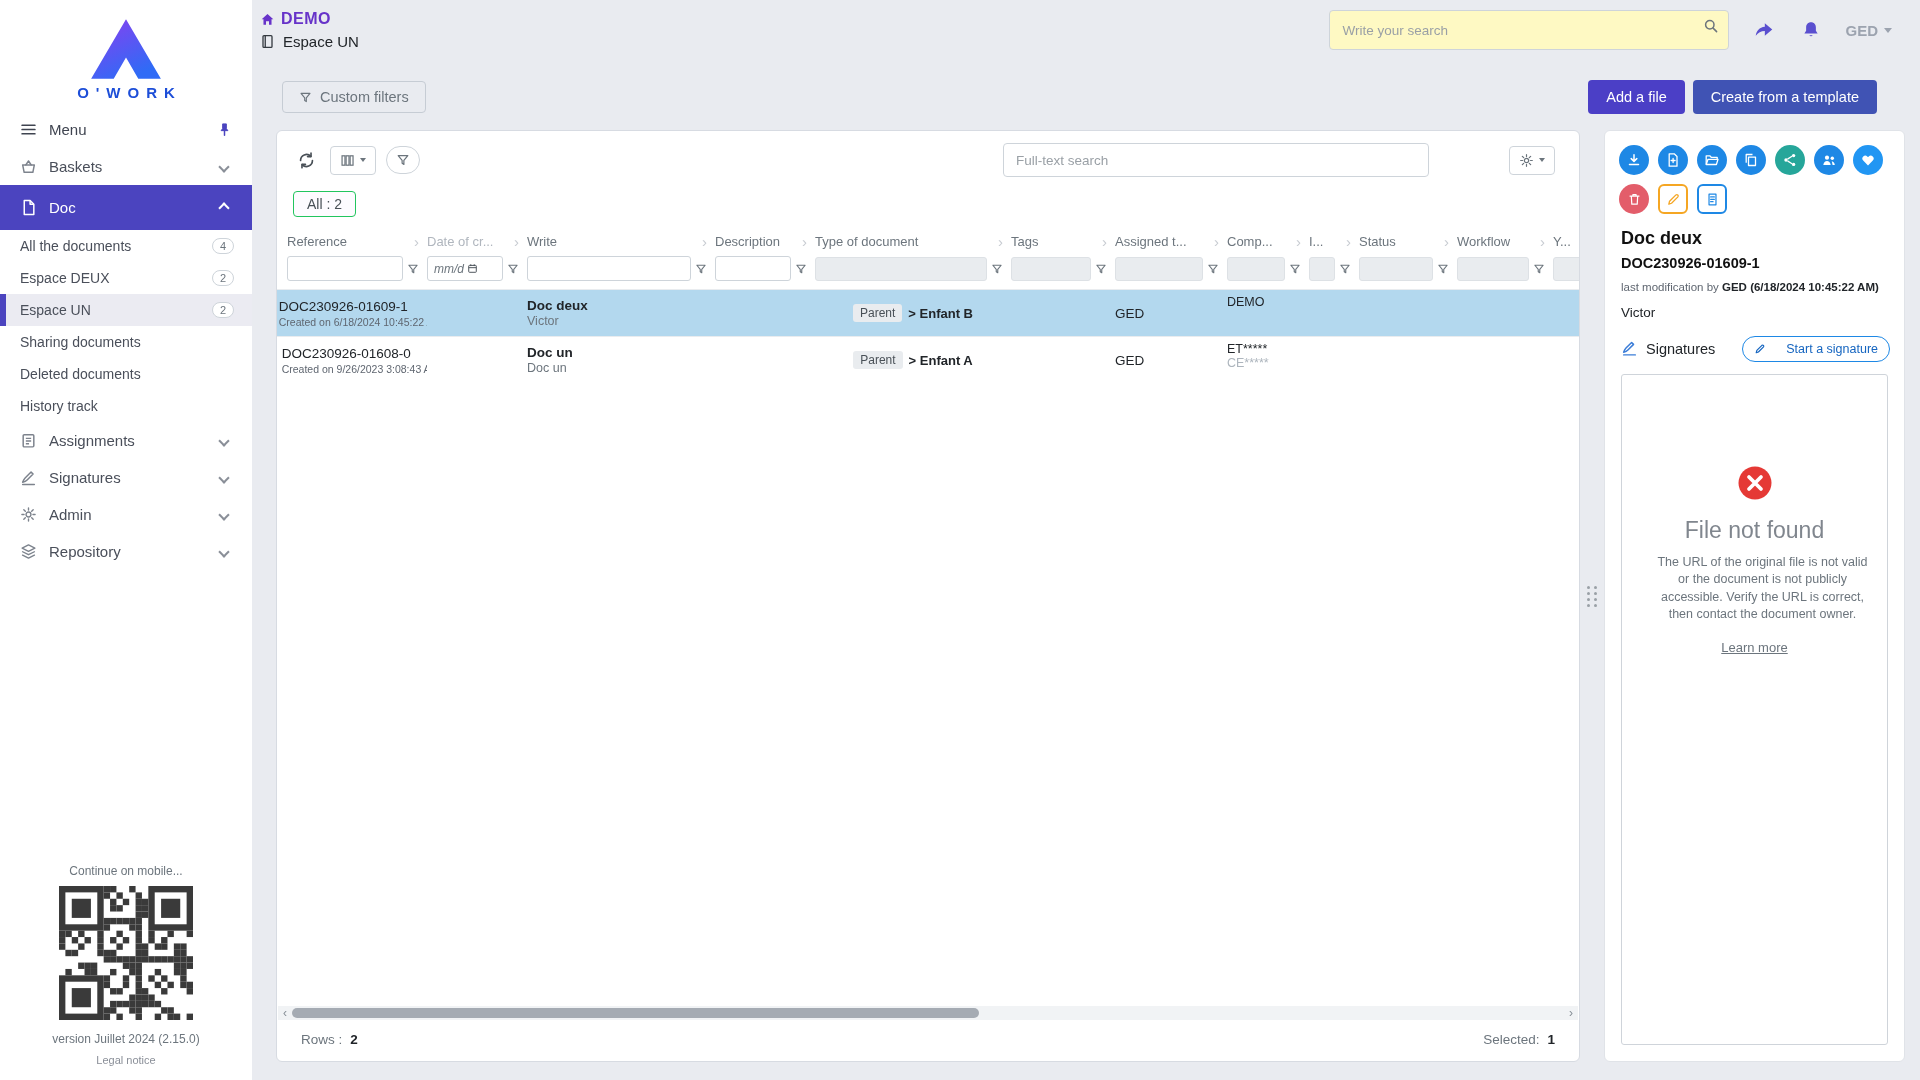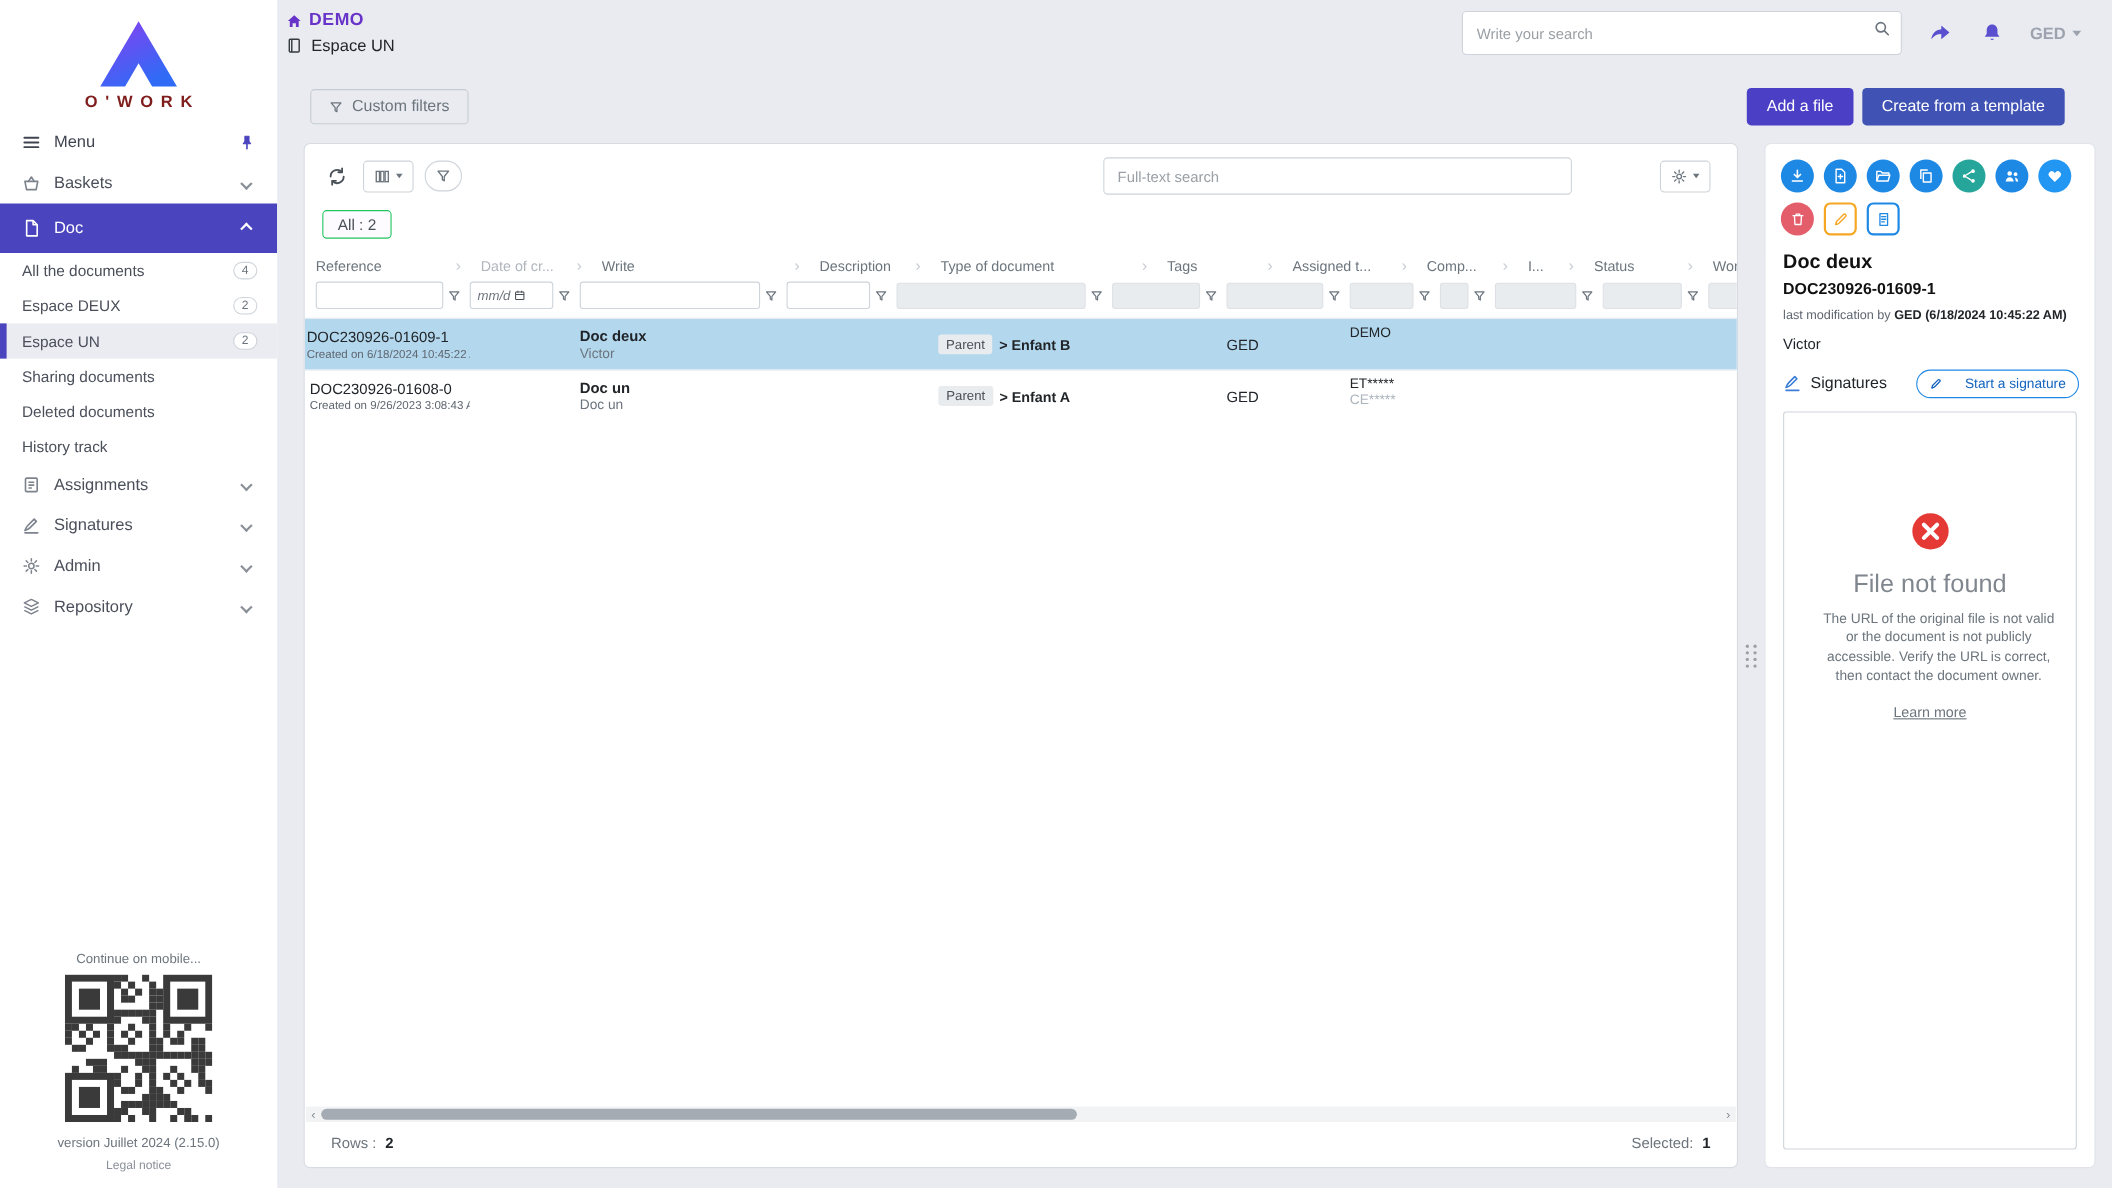--- a/index.html
+++ b/index.html
@@ -3,21 +3,21 @@
 <meta charset="utf-8">
 <style>
   * { margin:0; padding:0; box-sizing:border-box; }
   html,body { width:1920px; height:1080px; overflow:hidden; }
   body { font-family:"Liberation Sans","DejaVu Sans",sans-serif; background:#e9ebf0; color:#212529; display:flex; font-size:14px; }
   svg { display:block; }
 
   
   .sidebar { width:252px; min-width:252px; background:#fff; height:100%; display:flex; flex-direction:column; overflow:hidden; }
   .logo-block { padding:18px 0 10px; display:flex; flex-direction:column; align-items:center; }
-  .logo-word { margin-top:4px; font-weight:bold; font-size:15px; letter-spacing:7px; color:#7f1d1d; padding-left:7px;text-align:right; }
+  .logo-word { margin-top:4px; font-weight:bold; font-size:15px; letter-spacing:7px; color:#1d4ed8; padding-left:7px;text-align:right; }
   .menu-row { display:flex; align-items:center; padding:10px 20px; gap:12px; }
   .menu-row .label { font-size:15px; color:#3f4450; flex:1; }
   .nav-item { display:flex; align-items:center; gap:12px; padding:10px 20px; color:#4a4f5a; font-size:15px; cursor:pointer; }
   .nav-item .nlabel { flex:1; }
   .nav-item .icon { color:#7d838d; }
   .chev { width:8px; height:8px; border-right:2px solid #8a8f98; border-bottom:2px solid #8a8f98; transform:rotate(45deg); margin-right:4px; }
   .chev.up { transform:rotate(-135deg); border-color:#fff; }
   .nav-item.active { background:#4b44bf; color:#fff; padding:14px 20px; }
   .nav-item.active .icon { color:#fff; }
   .sub-item { display:flex; align-items:center; padding:8px 18px 8px 20px; font-size:14px; color:#4a4f5a; cursor:pointer; }
@@ -32,21 +32,21 @@
 
   
   .main { flex:1; display:flex; flex-direction:column; height:100%; overflow:hidden; }
 
   .topbar { display:flex; align-items:flex-start; padding:10px 28px 0 8px; height:66px; }
   .app-block { display:flex; flex-direction:column; gap:5px; }
   .app-name { display:flex; align-items:center; gap:6px; color:#6733c9; font-weight:bold; font-size:16px; letter-spacing:.5px; cursor:pointer; }
   .space-name { display:flex; align-items:center; gap:8px; font-size:15px; color:#212529; }
   .topbar-right { margin-left:auto; display:flex; align-items:center; gap:22px; }
   .top-search { position:relative; width:400px; }
-  .top-search input { width:100%; height:40px; border:1px solid #ced4da; border-radius:4px; padding:0 36px 0 12px; font-size:13.5px; color:#495057; background:#ffffff; outline:none; font-family:inherit; }
+  .top-search input { width:100%; height:40px; border:1px solid #ced4da; border-radius:4px; padding:0 36px 0 12px; font-size:13.5px; color:#495057; background:#fef9c3; outline:none; font-family:inherit; }
   .top-search input::placeholder { color:#9aa0a6; }
   .top-search .mag { position:absolute; right:10px; top:8px; color:#6c757d; cursor:pointer; }
   .icon-btn { background:none; border:none; cursor:pointer; color:#5a4fcf; padding:2px; }
   .user-menu { display:flex; align-items:center; gap:6px; color:#9ca3af; font-size:15px; font-weight:bold; cursor:pointer; }
   .caret-down { width:0; height:0; border-left:4px solid transparent; border-right:4px solid transparent; border-top:5px solid #9ca3af; }
 
   .actionbar { display:flex; align-items:center; padding:14px 43px 16px 30px; }
   .btn-outline-filters { display:flex; align-items:center; gap:8px; border:1px solid #c6ccd4; background:transparent; color:#6c757d; font-size:14.5px; padding:7px 16px; border-radius:4px; cursor:pointer; font-family:inherit; }
   .actionbar-right { margin-left:auto; display:flex; gap:8px; }
   .btn-primary { border:none; color:#fff; font-size:14.5px; padding:9px 18px; border-radius:4px; cursor:pointer; font-family:inherit; }
@@ -69,21 +69,21 @@
 
   .tabs-row { padding:6px 16px 10px; }
   .tab-chip { display:inline-block; border:1px solid #22c55e; background:#fdfbff; color:#495057; font-size:14px; padding:4px 13px; border-radius:4px; cursor:pointer; }
 
   .tbl { display:flex; flex-direction:column; overflow:hidden; }
   .tbl-row { display:flex; align-items:stretch; }
   .c0{width:150px;min-width:150px}.c1{width:100px;min-width:100px}.c2{width:188px;min-width:188px}
   .c3{width:100px;min-width:100px}.c4{width:196px;min-width:196px}.c5{width:104px;min-width:104px}
   .c6{width:112px;min-width:112px}.c7{width:82px;min-width:82px}.c8{width:50px;min-width:50px}
   .c9{width:98px;min-width:98px}.c10{width:96px;min-width:96px}.c11{width:60px;min-width:60px}
-  .hdr { padding:6px 16px 2px 0;gap:10px; }
+  .hdr { padding:6px 16px 2px 0; }
   .hdr .hcell { display:flex; align-items:center; font-size:13px; color:#6c757d; white-space:nowrap; overflow:hidden; cursor:pointer; }
   .hdr .hcell:first-child { padding-left:10px; }
   .hdr .hcell.dim { color:#b0b6be; }
   .hdr .hsep { margin-left:auto; color:#c8ccd2; font-size:15px; padding-right:8px; }
   .fltr { padding:4px 16px 8px 0; }
   .fcell { display:flex; align-items:center; gap:4px; padding-right:8px; }
   .fcell:first-child { padding-left:10px; }
   .fcell input[type=text] { flex:1; min-width:0; height:25px; border:1px solid #ced4da; border-radius:3px; padding:0 6px; font-size:12px; color:#495057; outline:none; font-family:inherit; }
   .fcell .date-box { flex:1; min-width:0; height:25px; border:1px solid #ced4da; border-radius:3px; display:flex; align-items:center; padding:0 4px 0 6px; gap:3px; font-size:12px; color:#6c757d; background:#fff; cursor:text;font-style:italic; }
   .fcell .sel { flex:1; min-width:0; height:24px; background:#e9ecef; border:1px solid #dde1e5; border-radius:3px; cursor:pointer; }

